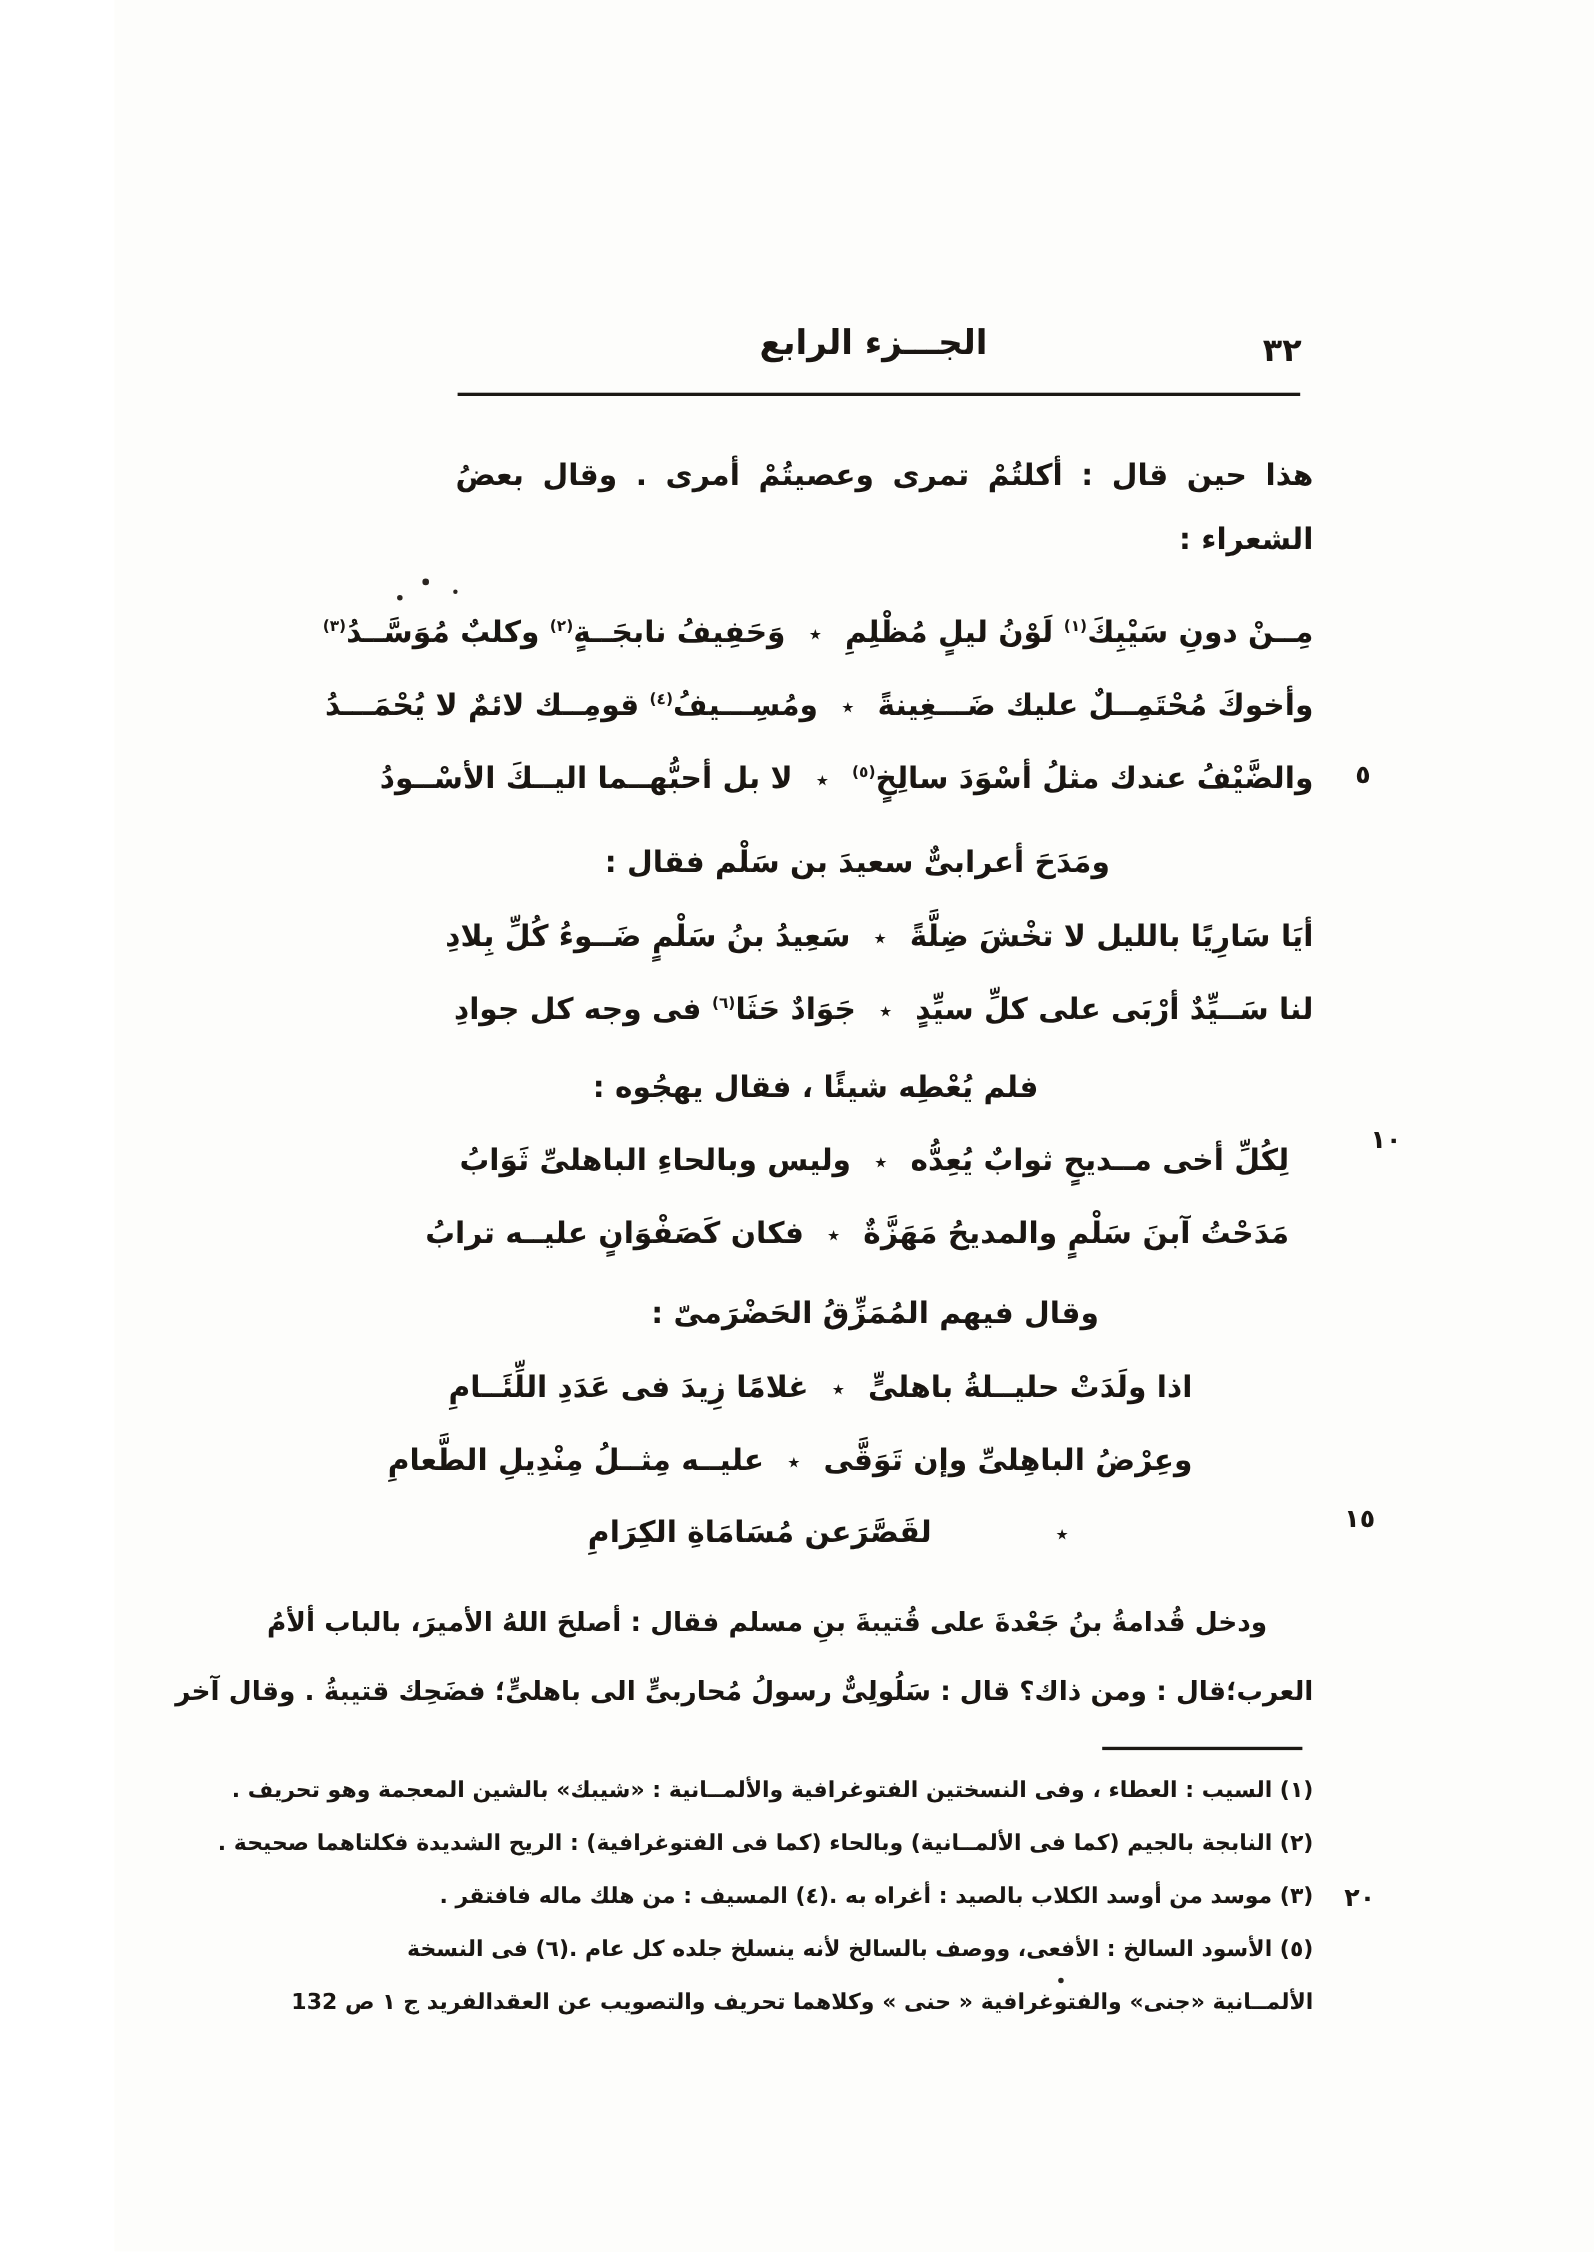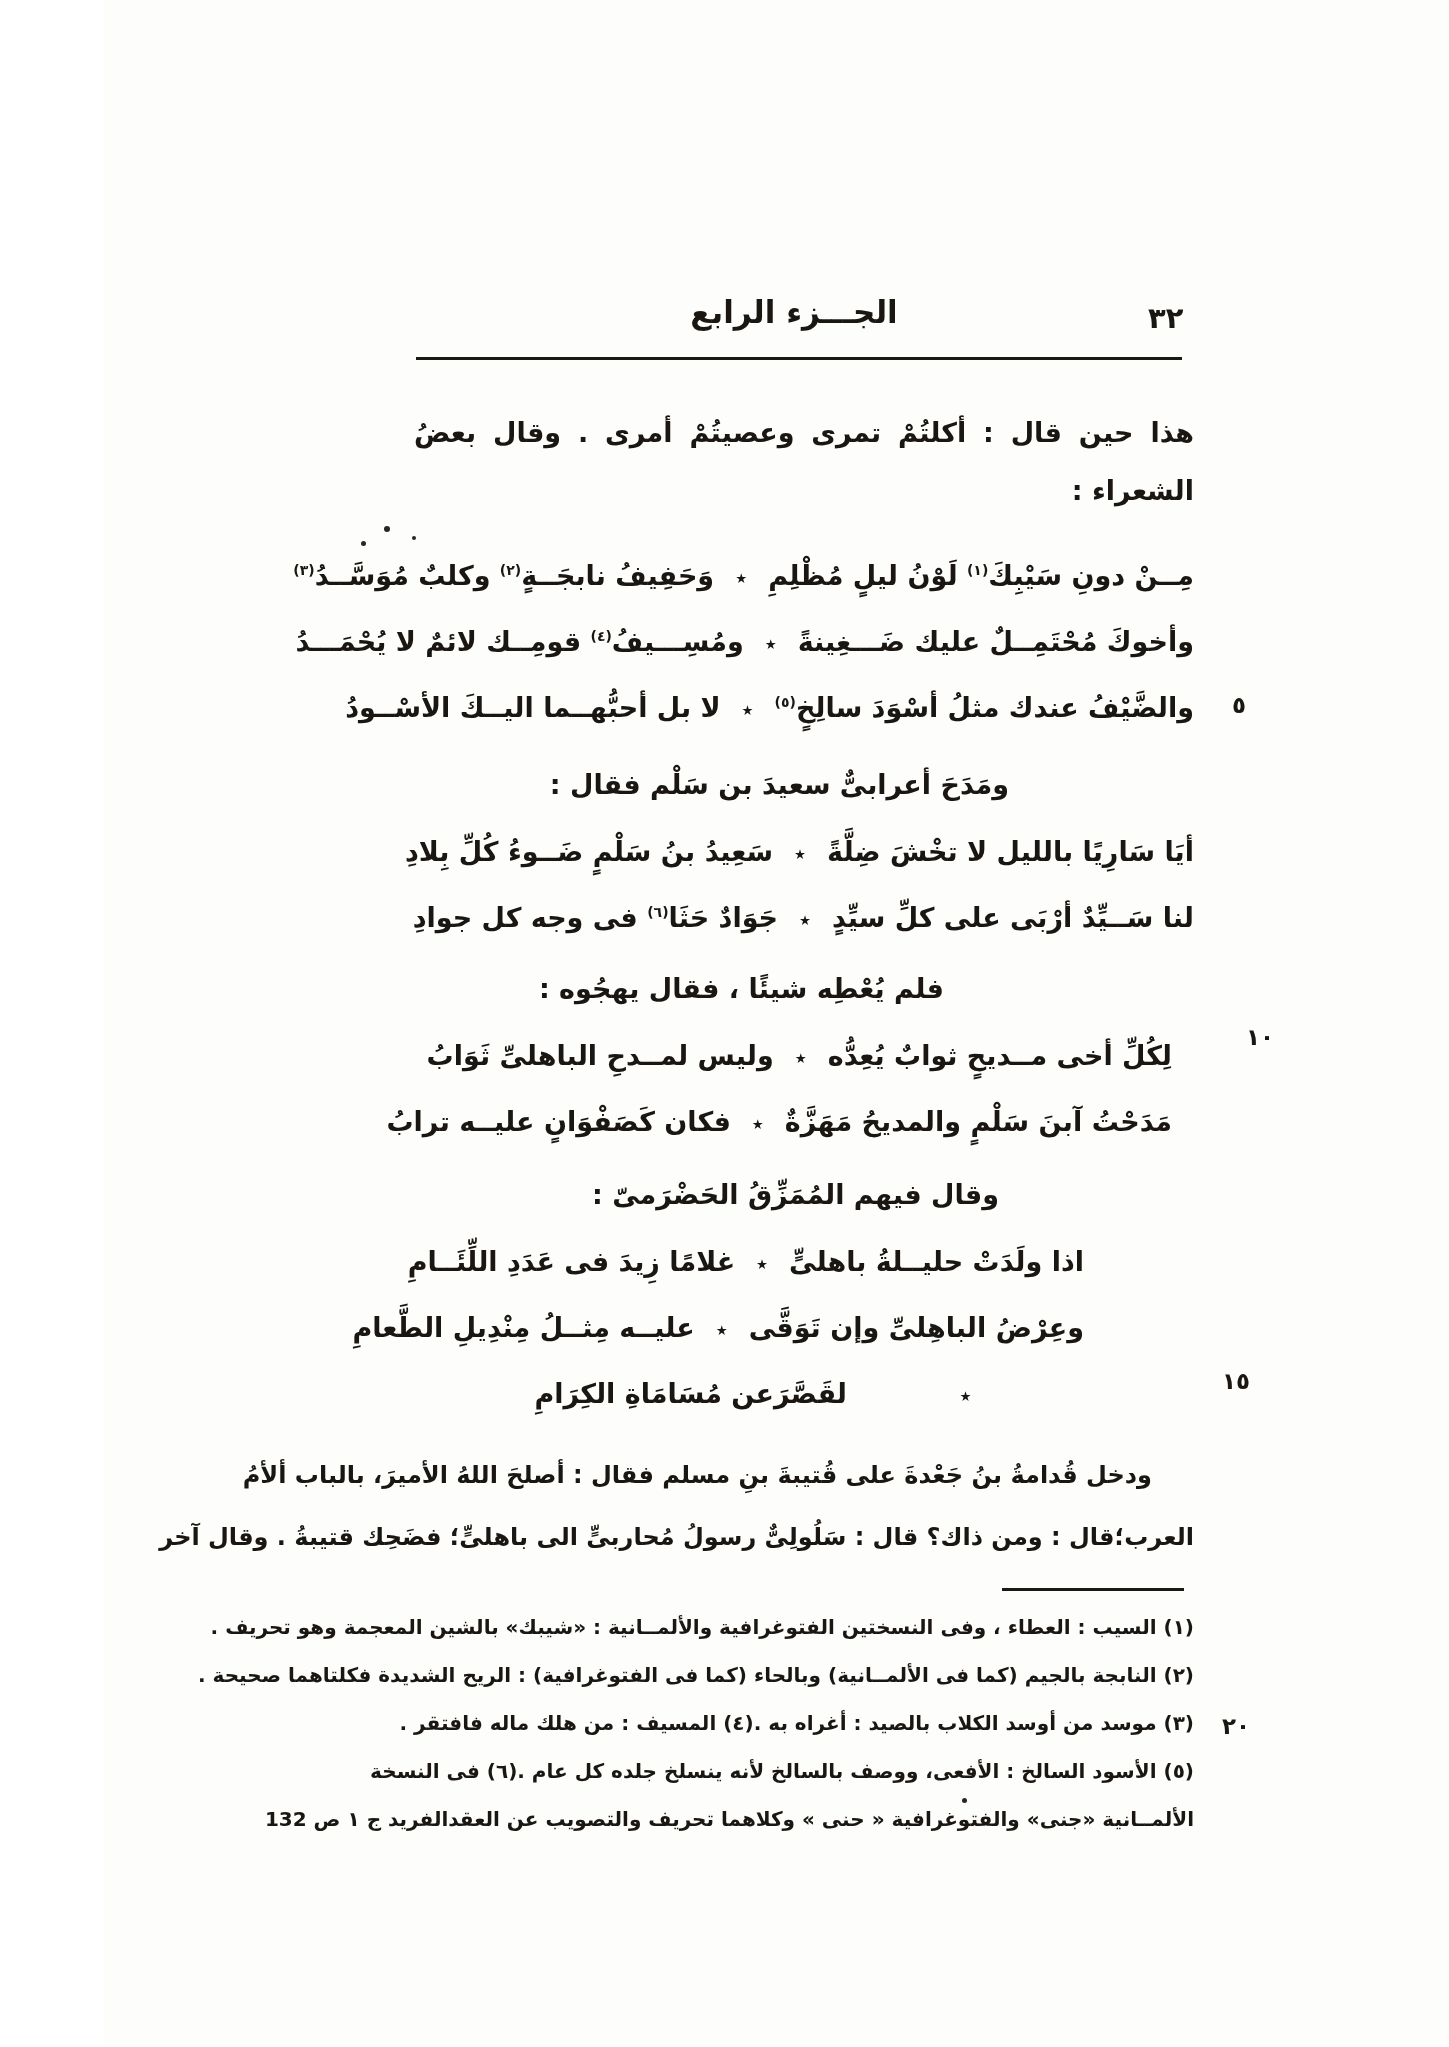--- a/index.html
+++ b/index.html
@@ -98,21 +98,21 @@
         <span class="hemi">جَوَادٌ حَثَا<sup class="fn">(٦)</sup> فى وجه كل جوادِ</span>
       </div>
     </div>
 
     <div id="intro3" class="intro">فلم يُعْطِه شيئًا ، فقال يهجُوه :</div>
 
     <div id="poem3" class="poem">
       <div class="verse">
         <span class="hemi">لِكُلِّ أخى مــديحٍ ثوابٌ يُعِدُّه</span>
         <span class="vsep">٭</span>
-        <span class="hemi">وليس لمــدحِ الباهلىِّ ثَوَابُ</span>
+        <span class="hemi">وليس وبالحاءِ الباهلىِّ ثَوَابُ</span>
       </div>
       <div class="verse">
         <span class="hemi">مَدَحْتُ آبنَ سَلْمٍ والمديحُ مَهَزَّةٌ</span>
         <span class="vsep">٭</span>
         <span class="hemi">فكان كَصَفْوَانٍ عليــه ترابُ</span>
       </div>
     </div>
 
     <div id="intro4" class="intro">وقال فيهم المُمَزِّقُ الحَضْرَمىّ :</div>
 

